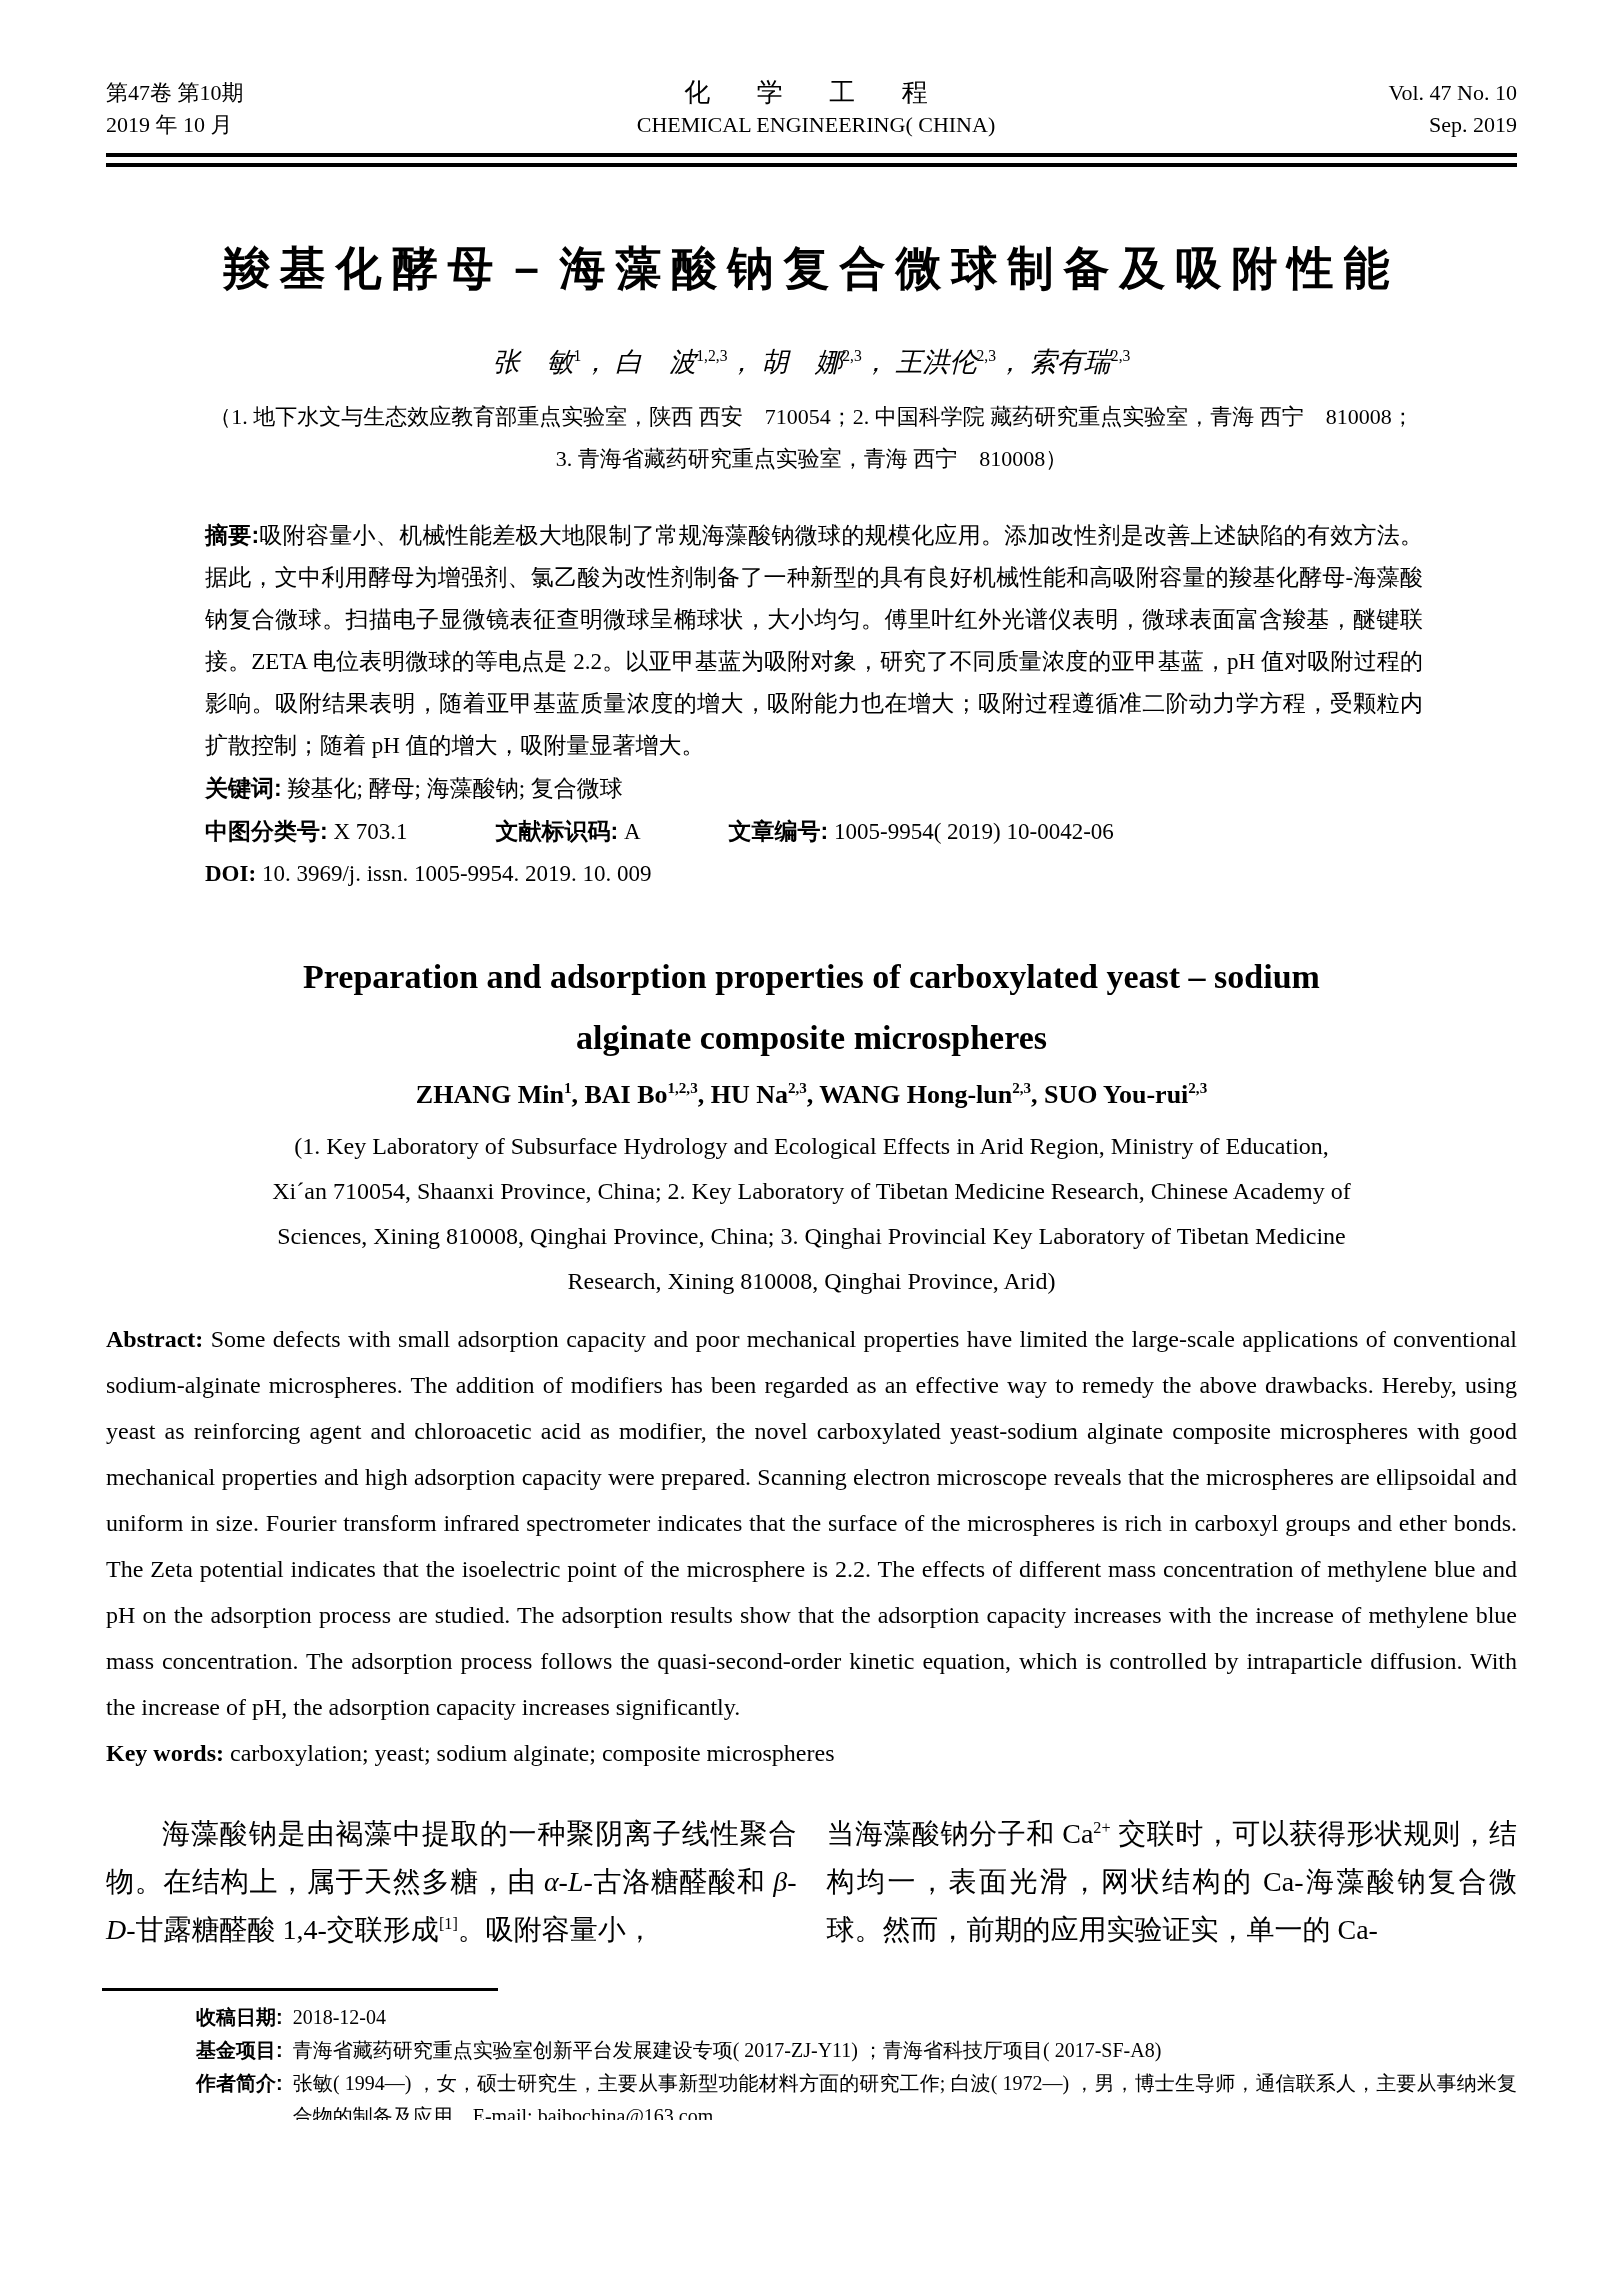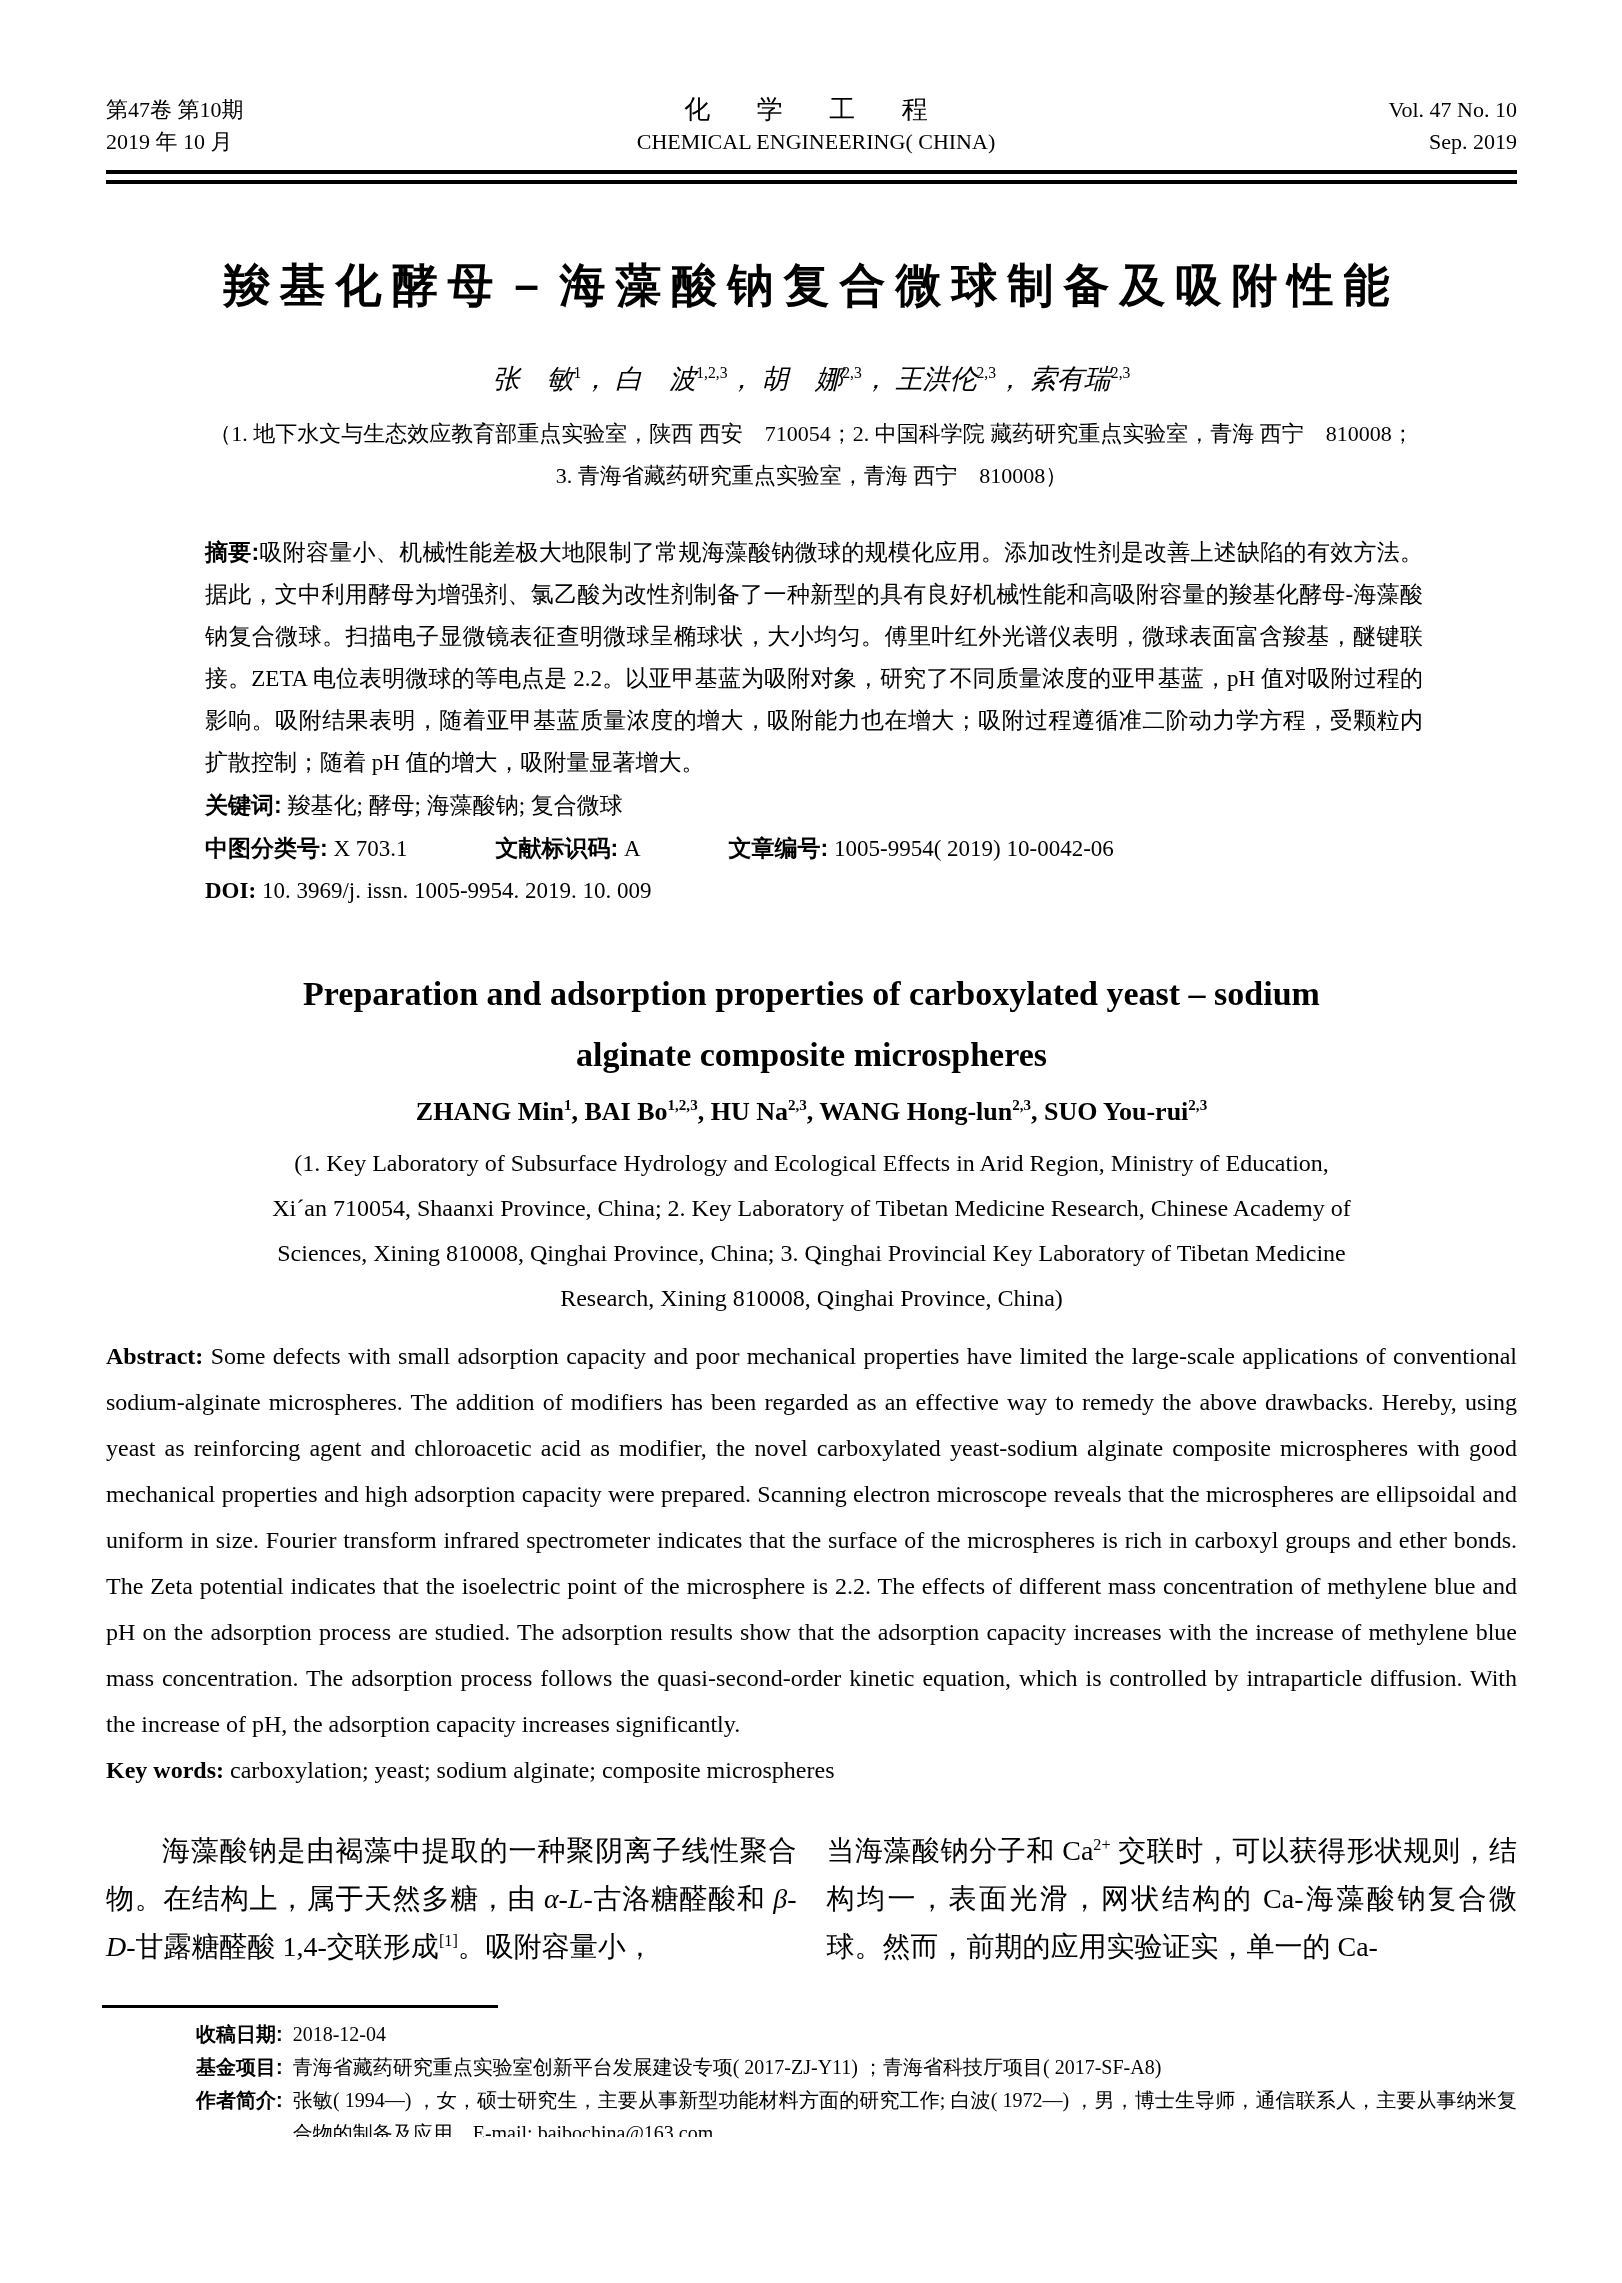--- a/index.html
+++ b/index.html
@@ -1,19 +1,19 @@
 <!DOCTYPE html>
 <html><head>
 <meta charset="utf-8">
 <style>
   html,body { margin:0; padding:0; background:#ffffff; }
   .page {
     position:relative;
     width:1623px; height:2120px;
-    margin:17px auto;
+    margin:0 auto;
     background:#ffffff;
     color:#000;
     font-family:"Liberation Serif","DejaVu Serif",serif;
     box-sizing:border-box;
     padding:77px 106px 0 106px;
     overflow:hidden;
   }
   
   .jheader { display:flex; justify-content:space-between; align-items:flex-start; font-size:22px; line-height:32px; }
   .jheader .cell { white-space:nowrap; }
@@ -113,21 +113,21 @@
     <span><span>BAI Bo</span><sup>1,2,3</sup><span>, </span></span>
     <span><span>HU Na</span><sup>2,3</sup><span>, </span></span>
     <span><span>WANG Hong-lun</span><sup>2,3</sup><span>, </span></span>
     <span><span>SUO You-rui</span><sup>2,3</sup><span></span></span>
   </div>
 
   <div class="affil-en">
     <div>(1. Key Laboratory of Subsurface Hydrology and Ecological Effects in Arid Region, Ministry of Education,</div>
     <div>Xi´an 710054, Shaanxi Province, China; 2. Key Laboratory of Tibetan Medicine Research, Chinese Academy of</div>
     <div>Sciences, Xining 810008, Qinghai Province, China; 3. Qinghai Provincial Key Laboratory of Tibetan Medicine</div>
-    <div>Research, Xining 810008, Qinghai Province, China)</div>
+    <div>Research, Xining 810008, Qinghai Province, Arid)</div>
   </div>
 
   <div class="abstract-en"><span class="enlabel">Abstract:</span> <span>Some defects with small adsorption capacity and poor mechanical properties have limited the large-scale applications of conventional sodium-alginate microspheres. The addition of modifiers has been regarded as an effective way to remedy the above drawbacks. Hereby, using yeast as reinforcing agent and chloroacetic acid as modifier, the novel carboxylated yeast-sodium alginate composite microspheres with good mechanical properties and high adsorption capacity were prepared. Scanning electron microscope reveals that the microspheres are ellipsoidal and uniform in size. Fourier transform infrared spectrometer indicates that the surface of the microspheres is rich in carboxyl groups and ether bonds. The Zeta potential indicates that the isoelectric point of the microsphere is 2.2. The effects of different mass concentration of methylene blue and pH on the adsorption process are studied. The adsorption results show that the adsorption capacity increases with the increase of methylene blue mass concentration. The adsorption process follows the quasi-second-order kinetic equation, which is controlled by intraparticle diffusion. With the increase of pH, the adsorption capacity increases significantly.</span></div>
   <div class="keywords-en"><span class="enlabel">Key words:</span> <span>carboxylation;  yeast;  sodium alginate;  composite microspheres</span></div>
 
   <div class="columns">
     <div class="col">
       <p class="indent"><span>海藻酸钠是由褐藻中提取的一种聚阴离子线性聚合物。在结构上，属于天然多糖，由 </span><span class="it">α-L-</span><span>古洛糖醛酸和 </span><span class="it">β-D-</span><span>甘露糖醛酸 1,4-交联形成</span><sup>[1]</sup><span>。吸附容量小，</span></p>
     </div>
     <div class="col">

